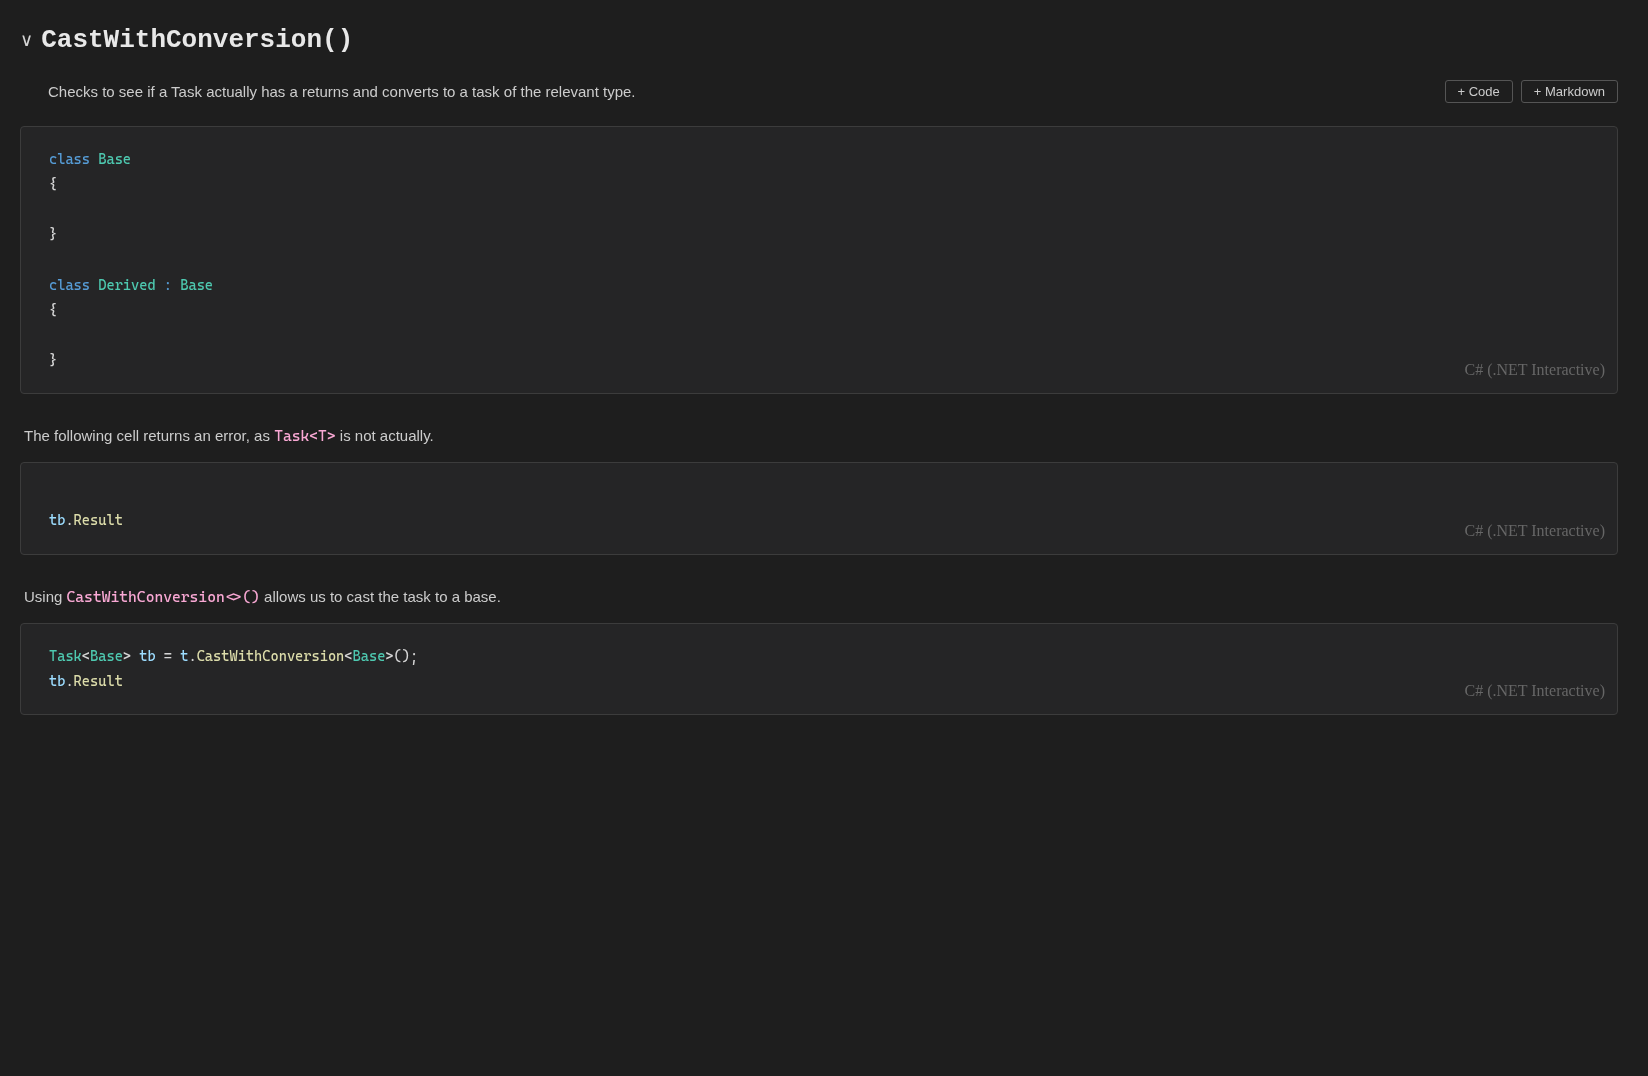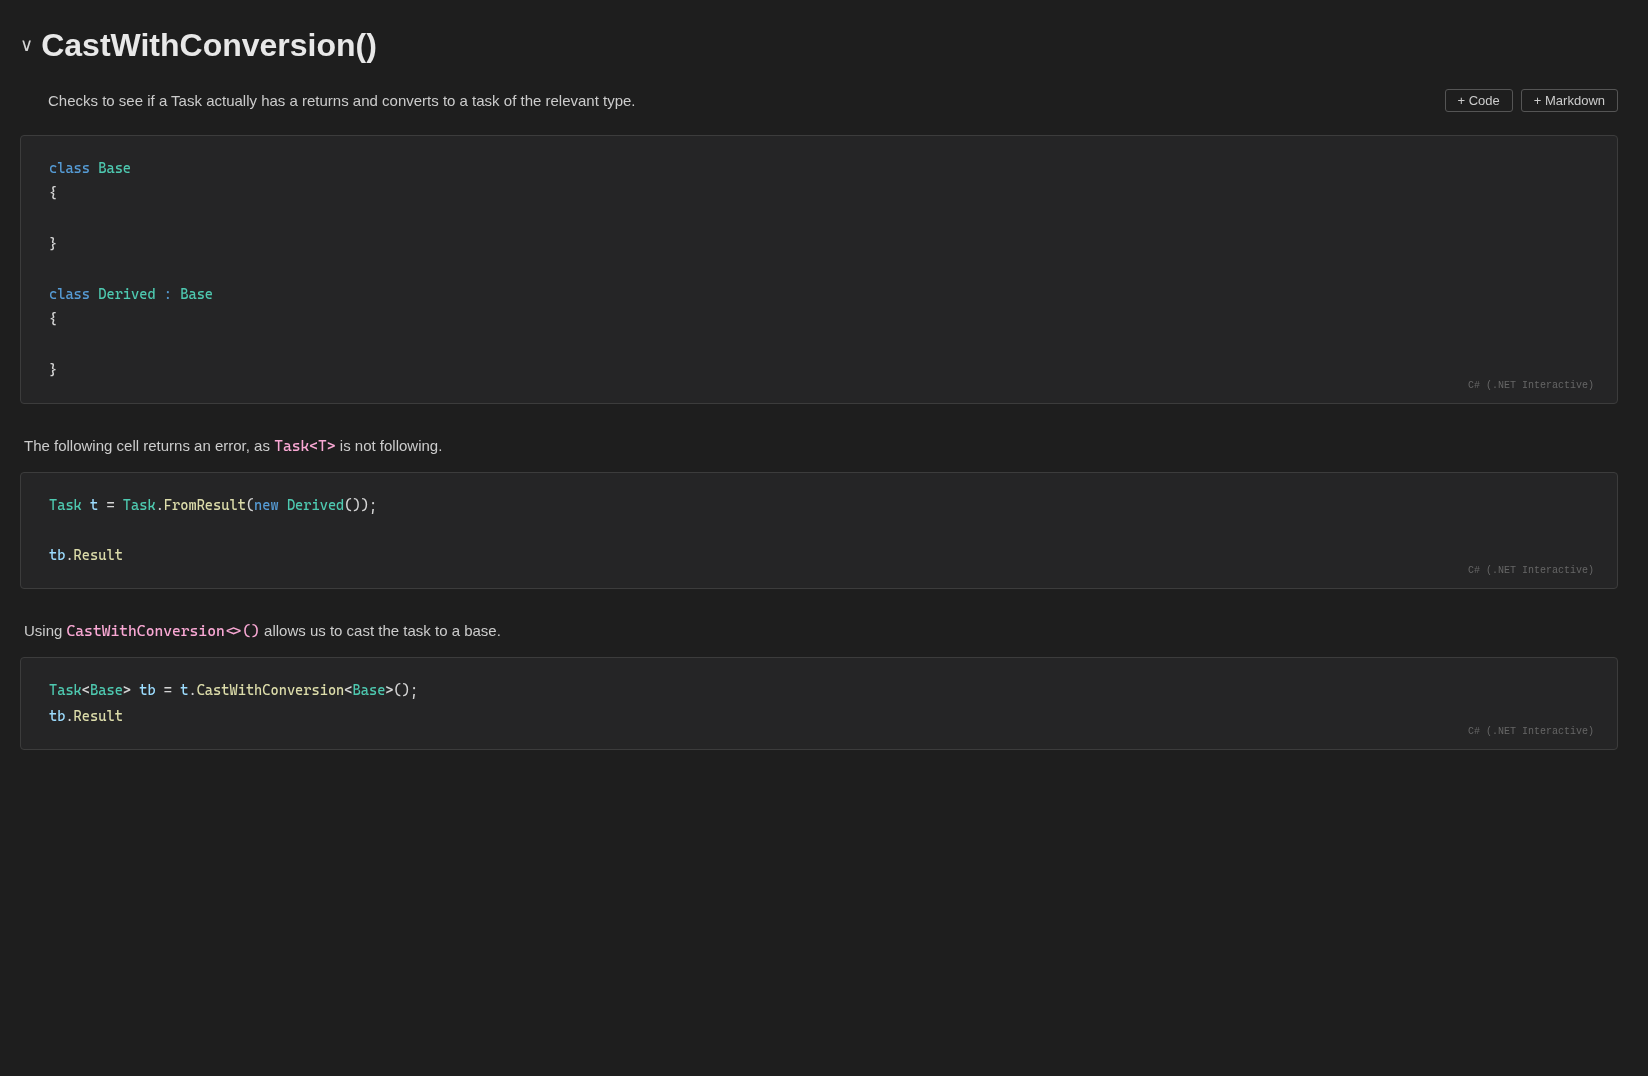--- a/index.html
+++ b/index.html
@@ -28,22 +28,22 @@
     }
 
     .chevron-icon {
       color: #d4d4d4;
       font-size: 18px;
       cursor: pointer;
       user-select: none;
     }
 
     .section-title {
-      font-family: Liberation Sans, sans-serif;
-      font-size: 32px;
+      font-family: Liberation Mono, monospace;
+      font-size: 26px;
       font-weight: 600;
       color: #e8e8e8;
     }
 
     
     .prose-text {
       color: #cccccc;
       font-size: 15px;
       margin-bottom: 14px;
       padding-left: 4px;
@@ -80,24 +80,24 @@
       margin-bottom: 30px;
       position: relative;
       font-family: 'Cascadia Code', 'Courier New', monospace;
       font-size: 14px;
       line-height: 1.8;
     }
 
     .code-block .lang-label {
       position: absolute;
       bottom: 8px;
-      right: 23px;
-      font-size: 10px;
+      right: 12px;
+      font-size: 16px;
       color: #666;
-      font-family: Liberation Mono, monospace;
+      font-family: Liberation Serif, serif;
     }
 
     
     .kw { color: #569cd6; }         
     .cn { color: #4ec9b0; }         
     .punc { color: #d4d4d4; }       
     .method { color: #dcdcaa; }     
     .kw-new { color: #569cd6; }
     .plain { color: #d4d4d4; }
     .var { color: #9cdcfe; }
@@ -157,26 +157,25 @@
         <span class="empty-line"></span>
         <span class="code-line"><span class="kw">class</span><span class="plain"> </span><span class="cn">Derived</span><span class="plain"> </span><span class="inh">:</span><span class="plain"> </span><span class="cn">Base</span></span>
         <span class="code-line"><span class="punc">{</span></span>
         <span class="empty-line"></span>
         <span class="code-line"><span class="punc">}</span></span>
       </div>
     <span class="lang-label">C# (.NET Interactive)</span>
   </div>
 
   <p class="prose-text">
-    <span>The following cell returns an error, as </span><span class="highlight">Task&lt;T&gt;</span><span> is not following.</span>
+    <span>The following cell returns an error, as </span><span class="highlight">Task&lt;T&gt;</span><span> is not actually.</span>
   </p>
 
   <div class="code-block">
     <div id="code-block-2-lines">
-        <span class="code-line"><span class="cn">Task</span><span class="plain"> </span><span class="var">t</span><span class="plain"> = </span><span class="cn">Task</span><span class="plain">.</span><span class="method">FromResult</span><span class="plain">(</span><span class="kw-new">new</span><span class="plain"> </span><span class="cn">Derived</span><span class="plain">());</span></span>
         <span class="empty-line"></span>
         <span class="code-line"><span class="var">tb</span><span class="plain">.</span><span class="method">Result</span></span>
       </div>
     <span class="lang-label">C# (.NET Interactive)</span>
   </div>
 
   <p class="prose-text">
     <span>Using </span><span class="highlight">CastWithConversion&lt;&gt;()</span><span> allows us to cast the task to a base.</span>
   </p>
 

